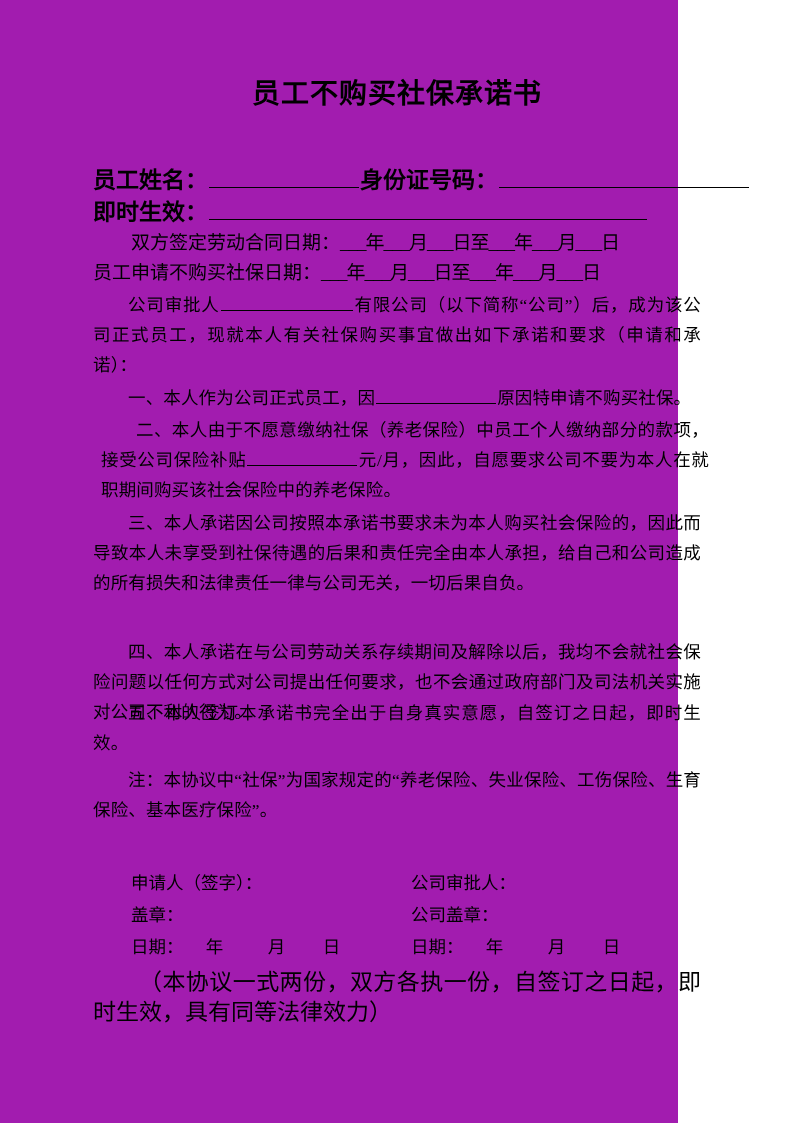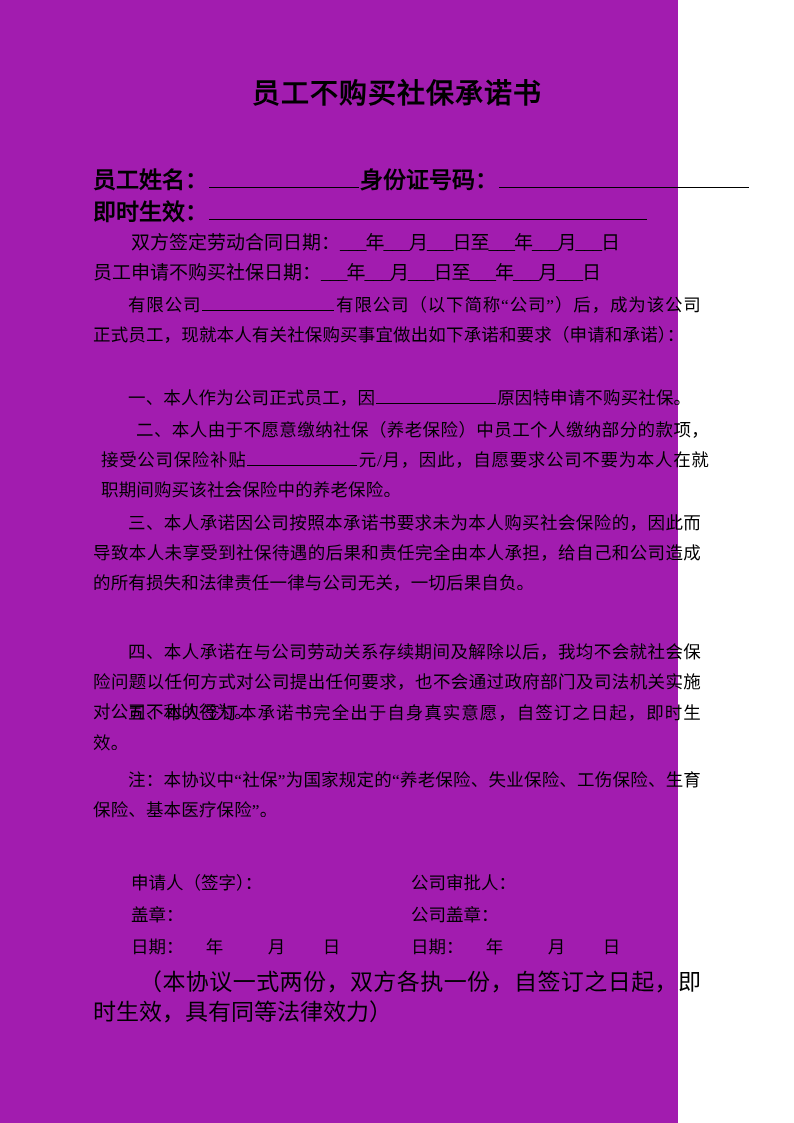--- a/index.html
+++ b/index.html
@@ -159,21 +159,21 @@
 
     <div class="body-line dateline" style="top:228px; text-indent:2em;">
       <span>双方签定劳动合同日期：</span><span class="us">___年___月___日至___年___月___日</span>
     </div>
 
     <div class="body-line dateline" style="top:258px;">
       <span>员工申请不购买社保日期：</span><span class="us">___年___月___日至___年___月___日</span>
     </div>
 
     <div class="para indent2" style="top:290px;">
-      <span>有限公司</span><span class="blank blank-co"></span><span>有限公司（以下简称“公司”）后，成为该公司正式员工，现就本人有关社保购买事宜做出如下承诺和要求（申请和承诺）：</span>
+      <span>公司审批人</span><span class="blank blank-co"></span><span>有限公司（以下简称“公司”）后，成为该公司正式员工，现就本人有关社保购买事宜做出如下承诺和要求（申请和承诺）：</span>
     </div>
 
     <div class="para indent2" style="top:383px;">
       <span>一、</span><span>本人作为公司正式员工，因</span><span class="blank blank-reason"></span><span>原因特申请不购买社保。</span>
     </div>
 
     <div class="para indent2" style="top:415px;margin-left:8px;">
       <span>二、</span><span>本人由于不愿意缴纳社保（养老保险）中员工个人缴纳部分的款项，接受公司保险补贴</span><span class="blank blank-money"></span><span>元/月，因此，自愿要求公司不要为本人在就职期间购买该社会保险中的养老保险。</span>
     </div>
 

